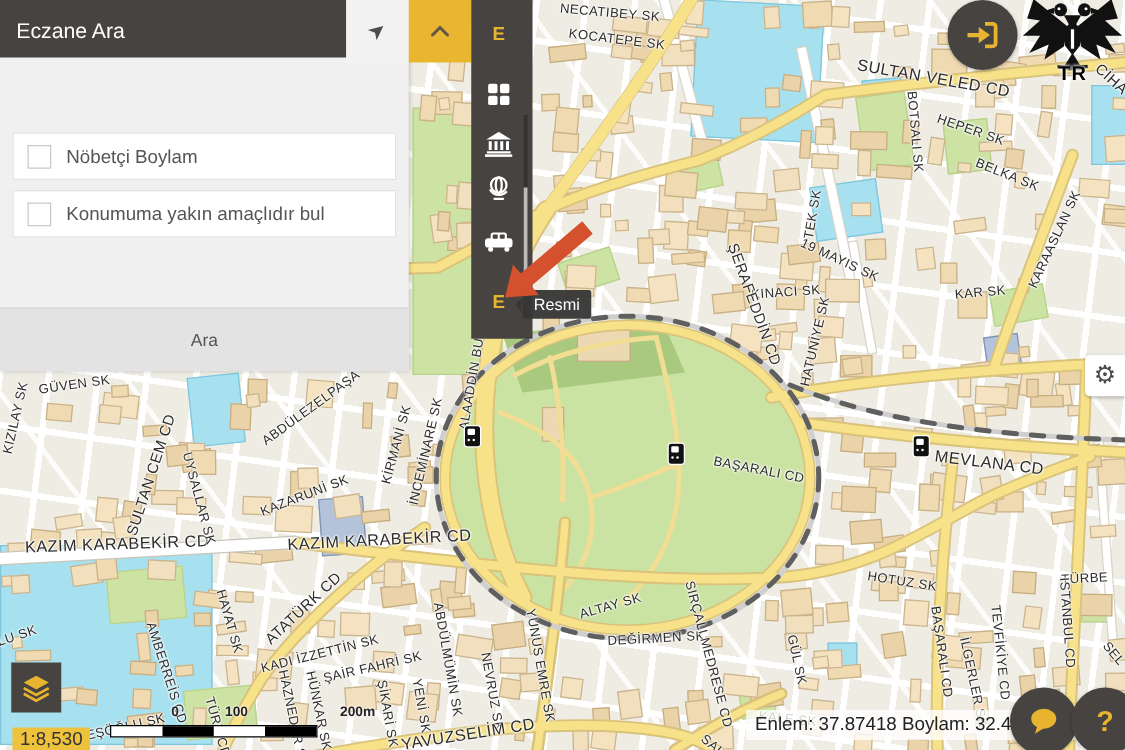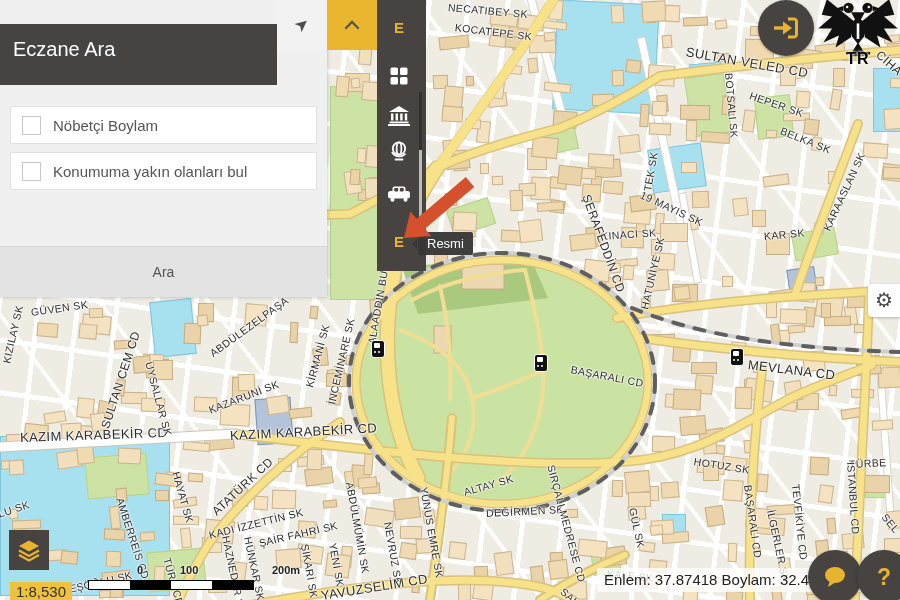--- a/index.html
+++ b/index.html
@@ -25,22 +25,22 @@
     text-shadow:0 0 2px #fff,0 0 2px #fff,0 0 2px #fff,0 0 2px #fff;}
   .tram-st{position:absolute;width:12px;height:16px;background:#111;border-radius:3px;
     border:1px solid #fff;}
   .tram-st::before{content:"";position:absolute;left:2px;top:2px;width:6px;height:5px;background:#fff;border-radius:1px;}
   .tram-st::after{content:"";position:absolute;left:2px;top:10px;width:2px;height:2px;background:#fff;
     box-shadow:4px 0 0 #fff;border-radius:1px;}
 
   
   #search-panel{position:absolute;left:0;top:0;width:327px;height:296px;background:#f0f0f0;
     box-shadow:0 1px 4px rgba(0,0,0,.25);}
-  #panel-header{position:absolute;left:0;top:0;width:277px;height:61px;background:var(--dark);
-    color:#fff;font-size:20px;line-height:50px;padding-left:13px;box-sizing:border-box;margin-top:24px;}
+  #panel-header{position:absolute;left:0;top:0;width:277px;height:46px;background:var(--dark);
+    color:#fff;font-size:17px;line-height:50px;padding-left:13px;box-sizing:border-box;}
   #locate-btn{position:absolute;left:277px;top:0;width:50px;height:50px;background:#f2f2f2;
     text-align:center;line-height:50px;cursor:pointer;}
   #locate-btn span{display:inline-block;transform:rotate(-40deg);color:#4d4d4d;font-size:17px;}
   .prow{position:absolute;left:10px;width:307px;background:#fff;border:1px solid #e2e2e2;
     box-sizing:border-box;display:flex;align-items:center;}
   #name-input{position:absolute;left:10px;top:59px;width:307px;height:39px;border:1px solid #e7e7e7;
     box-sizing:border-box;padding:0 11px;font-size:17px;color:#444;font-family:"Liberation Sans",sans-serif;}
   #name-input::placeholder{color:#b9bec7;}
   .chk{width:17px;height:17px;border:1px solid #c9c9c9;background:#fff;margin:0 12px 0 11px;flex:none;}
   .prow label{font-size:15px;color:#555;}
@@ -604,21 +604,21 @@
     <div id="panel-header">Eczane Ara</div>
     <div id="locate-btn">
       <span>➤</span>
     </div>
     <div class="prow" id="row-chk1">
       <span class="chk"></span>
       <label>Nöbetçi Boylam</label>
     </div>
     <div class="prow" id="row-chk2">
       <span class="chk"></span>
-      <label>Konumuma yakın olanları bul</label>
+      <label>Konumuma yakın amaçlıdır bul</label>
     </div>
     <div id="ara-strip">Ara</div>
   </div>
 
   <div id="collapse-btn">
     <svg width="16" height="10" viewBox="0 0 16 10">
       <polyline points="2,8 8,2 14,8" fill="none" stroke="#5f564a" stroke-width="2.4" stroke-linecap="round"></polyline>
     </svg>
   </div>
 

